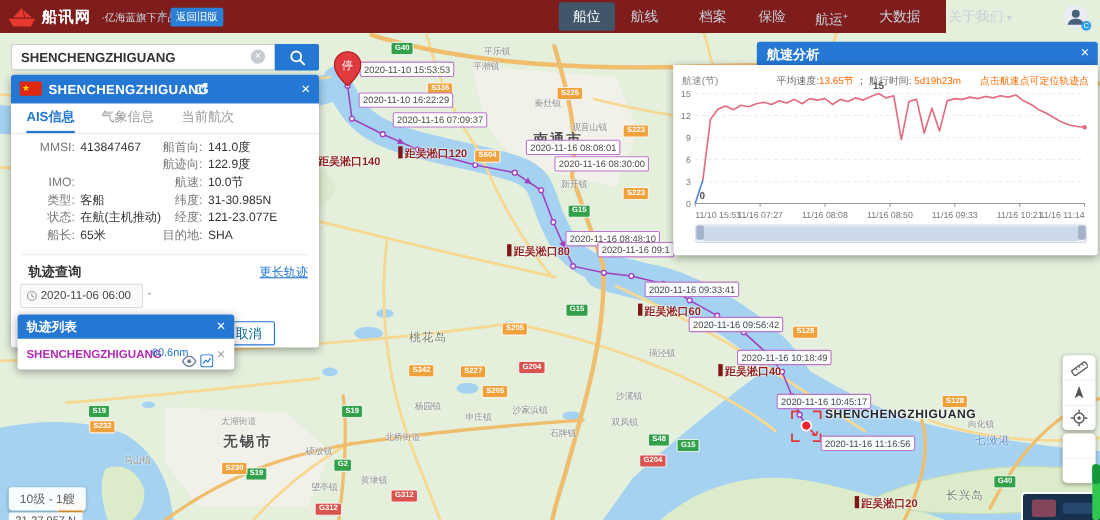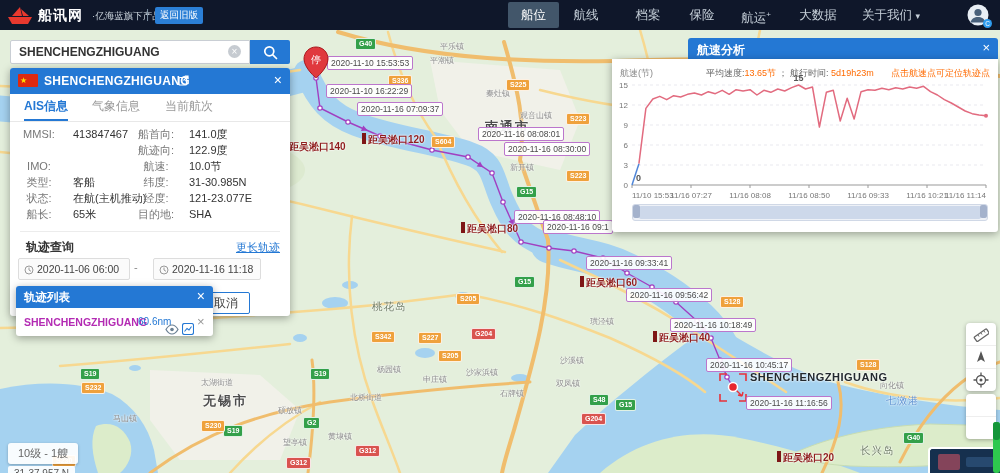--- a/index.html
+++ b/index.html
@@ -1,19 +1,19 @@
 <!DOCTYPE html>
 <html><head>
 <meta charset="utf-8">
 <style>
   html,body{margin:0;padding:0}
   .stage{position:relative;width:1000px;height:473px;overflow:hidden;background:#e4efdc;
          font-family:"Liberation Sans","DejaVu Sans",sans-serif;-webkit-font-smoothing:antialiased}
   
-  .nav{position:absolute;left:0;top:0;width:1000px;height:30px;background:#0f172a;z-index:10}
+  .nav{position:absolute;left:0;top:0;width:860px;height:30px;background:#7f1d1d;z-index:10}
   .nav .brand-icon{position:absolute;left:6px;top:4px}
   .brand{position:absolute;left:38px;top:7px;font-size:14px;font-weight:bold;color:#fff;letter-spacing:1px}
   .brand-sub{position:absolute;left:92px;top:10px;font-size:9.5px;color:#cfd8e0}
   .brand-div{position:absolute;left:146px;top:7px;font-size:12px;color:#8396a8}
   .old-badge{position:absolute;left:155px;top:7px;background:#2b7fd6;color:#fff;font-size:9.5px;
              padding:2px 5px;border-radius:2px;cursor:pointer}
   .nav-item{position:absolute;top:0;height:30px;line-height:30px;font-size:12.5px;color:#c7d1da;cursor:pointer;text-align:center}
   .nav-item.active{background:#42566a;color:#fff;top:2px;height:26px;line-height:26px;padding:0 13px;border-radius:2px}
   .nav-item sup{font-size:8px}
   .avatar{position:absolute;left:967px;top:4px;width:22px;height:22px;cursor:pointer}
@@ -69,32 +69,32 @@
   .p-head .ptitle{position:absolute;left:34px;top:6px;font-size:12px;font-weight:bold;letter-spacing:.3px}
   .p-head .edit-ic{position:absolute;left:168px;top:7px;cursor:pointer}
   .p-close{position:absolute;right:8px;top:4px;font-size:14px;color:#fff;cursor:pointer}
   .tabs{position:absolute;left:0;top:26px;right:0;height:27px;border-bottom:1px solid #e8e8e8}
   .tab{position:absolute;top:0;height:25px;line-height:25px;font-size:12px;color:#999;cursor:pointer}
   .tab.active{color:#2478d4;border-bottom:2px solid #2478d4;font-weight:bold}
   .fields{position:absolute;left:0;top:58px;right:0}
   .frow{position:relative;height:16px;line-height:16px;white-space:nowrap}
   .fcell1{position:absolute;left:0;width:128px}
   .fcell2{position:absolute;left:118px;right:0}
-  .flab{display:inline-block;width:58px;text-align:center;color:#777}
+  .flab{display:inline-block;width:58px;text-align:right;color:#777}
   .fcell2 .flab{width:56px}
   .fval{color:#333;margin-left:5px}
   .divider{position:absolute;left:10px;right:10px;top:163px;border-top:1px solid #ececec}
   .tq-title{position:absolute;left:16px;top:171px;font-size:12px;font-weight:bold;color:#333}
   .tq-link{position:absolute;right:10px;top:172px;font-size:11px;color:#2478d4;text-decoration:underline;cursor:pointer}
   .date-input{position:absolute;top:190px;height:20px;background:#fbfbfb;border:1px solid #ddd;border-radius:2px;
               line-height:20px;color:#444;font-size:10.5px;cursor:pointer;white-space:nowrap}
   .date-input svg{vertical-align:-2px;margin:0 3px 0 5px}
   .date-sep{position:absolute;left:124px;top:193px;color:#888}
   .cancel-btn{position:absolute;left:192px;top:224px;width:48px;height:22px;background:#fff;border:1px solid #2478d4;
-              color:#404040;border-radius:2px;font-size:12px;cursor:pointer;font-family:inherit}
+              color:#0369a1;border-radius:2px;font-size:12px;cursor:pointer;font-family:inherit}
   
   .track-list{position:absolute;left:16px;top:286px;width:197px;height:50px;background:#fff;border-radius:3px;
               box-shadow:0 2px 8px rgba(0,0,0,.35);z-index:7}
   .track-list .p-head{height:22px;border-radius:3px 3px 0 0}
   .track-list .lt{position:absolute;left:8px;top:4px;font-size:11.5px;font-weight:bold;color:#fff}
   .tl-row{position:absolute;left:0;top:22px;right:0;height:28px;line-height:28px}
   .tl-name{position:absolute;left:8px;font-size:10.5px;font-weight:bold;color:#b32ab3}
   .tl-dist{position:absolute;left:122px;font-size:10px;color:#2478d4}
   .tl-ic{position:absolute;top:8px;cursor:pointer}
   .tl-x{position:absolute;left:181px;top:0;font-size:13px;color:#999;cursor:pointer}
@@ -411,24 +411,20 @@
       </div>
     </div>
     <div class="divider"></div>
     <div class="tq-title">轨迹查询</div>
     <div class="tq-link">更长轨迹</div>
     <div class="date-input" style="left:8px;width:110px"><svg width="10" height="10" viewBox="0 0 10 10">
           <circle cx="5" cy="5" r="4" fill="none" stroke="#999" stroke-width="1"></circle>
           <path d="M5,2.5 V5 L7,6.3" stroke="#999" stroke-width="1" fill="none"></path>
         </svg><span>2020-11-06 06:00</span></div>
     <div class="date-sep">-</div>
-    <div class="date-input" style="left:143px;width:106px"><svg width="10" height="10" viewBox="0 0 10 10">
-          <circle cx="5" cy="5" r="4" fill="none" stroke="#999" stroke-width="1"></circle>
-          <path d="M5,2.5 V5 L7,6.3" stroke="#999" stroke-width="1" fill="none"></path>
-        </svg><span>2020-11-16 11:18</span></div>
     <button class="cancel-btn">取消</button>
   </div>
 
   <div class="track-list">
     <div class="p-head">
       <span class="lt">轨迹列表</span>
       <span class="p-close" style="top:2px">×</span>
     </div>
     <div class="tl-row">
       <span class="tl-name">SHENCHENGZHIGUANG</span>

